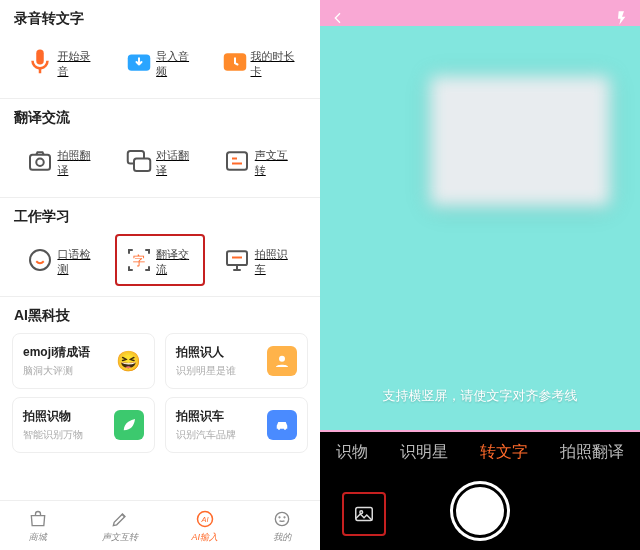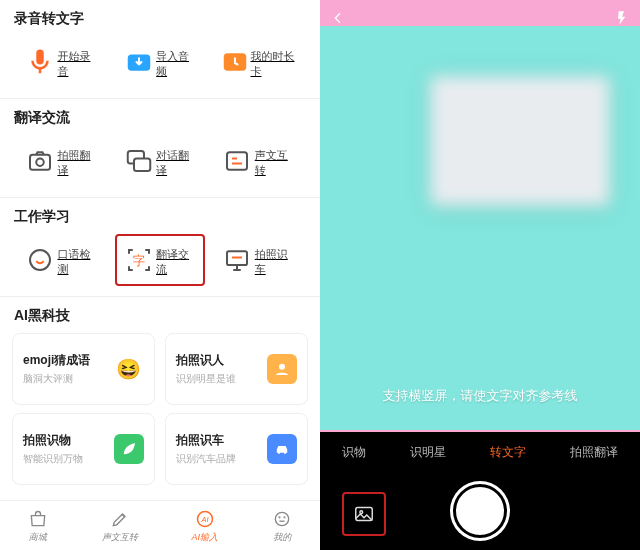--- a/index.html
+++ b/index.html
@@ -26,21 +26,21 @@
   }
   .cell.highlight { border-color: #c62020; }
   .cell .ic { width: 36px; height: 36px; display: flex; align-items: center; justify-content: center; }
   .cell .lbl { font-size: 11px; color: #444; margin-top: 4px; }
 
   .divider { height: 1px; background: #eee; margin: 0 -12px; }
 
   .cards { display: flex; gap: 10px; margin-top: 8px; }
   .card {
     flex: 1; border: 1px solid #eee; border-radius: 8px;
-    padding: 18px 10px; display: flex; align-items: center;
+    padding: 10px 10px; display: flex; align-items: center;
     justify-content: space-between; min-height: 56px;
   }
   .card .txt { display: flex; flex-direction: column; }
   .card .t1 { font-size: 12px; font-weight: 600; color: #222; }
   .card .t2 { font-size: 10px; color: #aaa; margin-top: 3px; }
   .card .emj { width: 30px; height: 30px; border-radius: 6px; display: flex; align-items: center; justify-content: center; font-size: 20px; }
 
   .bottom-nav {
     position: absolute; bottom: 0; left: 0; right: 0;
     height: 50px; display: flex; justify-content: space-around; align-items: center;
@@ -65,21 +65,21 @@
     box-shadow: 0 2px 20px rgba(0,0,0,.15);
   }
   .hint {
     position: absolute; left: 0; right: 0; bottom: 25px;
     text-align: center; color: #fff; font-size: 13px;
     text-shadow: 0 1px 2px rgba(0,0,0,.2);
   }
   .cam-tabs {
     position: absolute; left: 0; right: 0; bottom: 78px; height: 40px;
     display: flex; justify-content: space-around; align-items: center;
-    color: #bbb; font-size: 12px; background: #000;
+    color: #bbb; font-size: 16px; background: #000;
   }
   .cam-tab.active { color: #ff6a2a; }
   .cam-controls {
     position: absolute; left: 0; right: 0; bottom: 0; height: 78px;
     display: flex; align-items: center; justify-content: center;
     background: #000;
   }
   .shutter {
     width: 54px; height: 54px; border-radius: 50%;
     background: #fff; border: 3px solid #000; box-shadow: 0 0 0 3px #fff;

